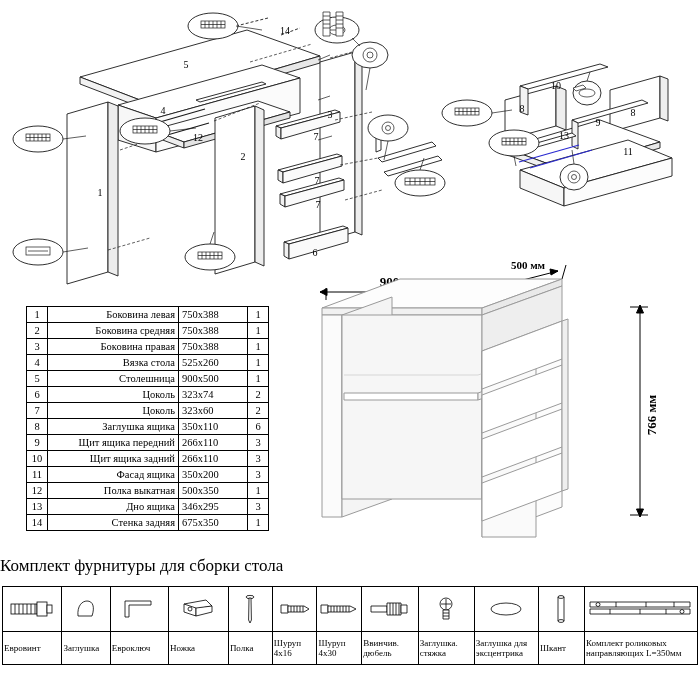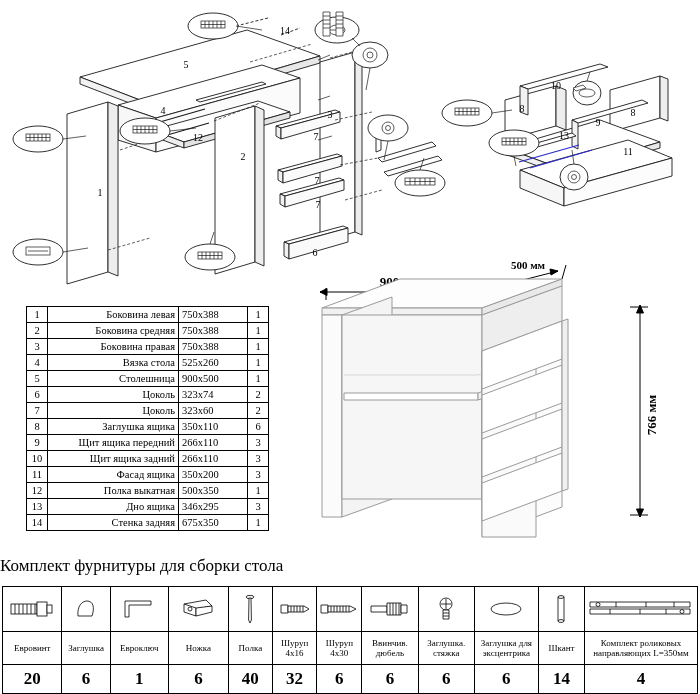--- a/index.html
+++ b/index.html
@@ -38,21 +38,21 @@
   
   .kit-title{
     position:absolute;left:0;top:556px;width:700px;text-align:left;
     font-size:17px;font-family:"Liberation Serif", serif;
   }
   .kit{
     position:absolute;left:2px;top:586px;
     border-collapse:collapse;width:696px;
     font-family:"Liberation Serif", serif;
   }
-  .kit td{border:1px solid #000;text-align:center;vertical-align:middle;}
+  .kit td{border:1px solid #000;vertical-align:middle;}
   .kit tr.icons td{height:42px;}
   .kit tr.labels td{height:30px;font-size:9px;line-height:10px;padding:1px 1px;}
   .kit tr.counts td{height:26px;font-size:17px;font-weight:bold;}
 
   .cell-ico{display:block;margin:0 auto;}
 
   
   text{font-family:"Liberation Serif", serif;}
 </style>
 </head>
@@ -510,30 +510,16 @@
         <td>Ножка</td>
         <td>Полка</td>
         <td>Шуруп 4х16</td>
         <td>Шуруп 4х30</td>
         <td>Ввинчив. дюбель</td>
         <td>Заглушка. стяжка</td>
         <td>Заглушка для эксцентрика</td>
         <td>Шкант</td>
         <td>Комплект роликовых направляющих L=350мм</td>
       </tr>
-      <tr class="counts">
-        <td>20</td>
-        <td>6</td>
-        <td>1</td>
-        <td>6</td>
-        <td>40</td>
-        <td>32</td>
-        <td>6</td>
-        <td>6</td>
-        <td>6</td>
-        <td>6</td>
-        <td>14</td>
-        <td>4</td>
-      </tr>
     </tbody>
   </table>
 
 </div>
 
 </body></html>

